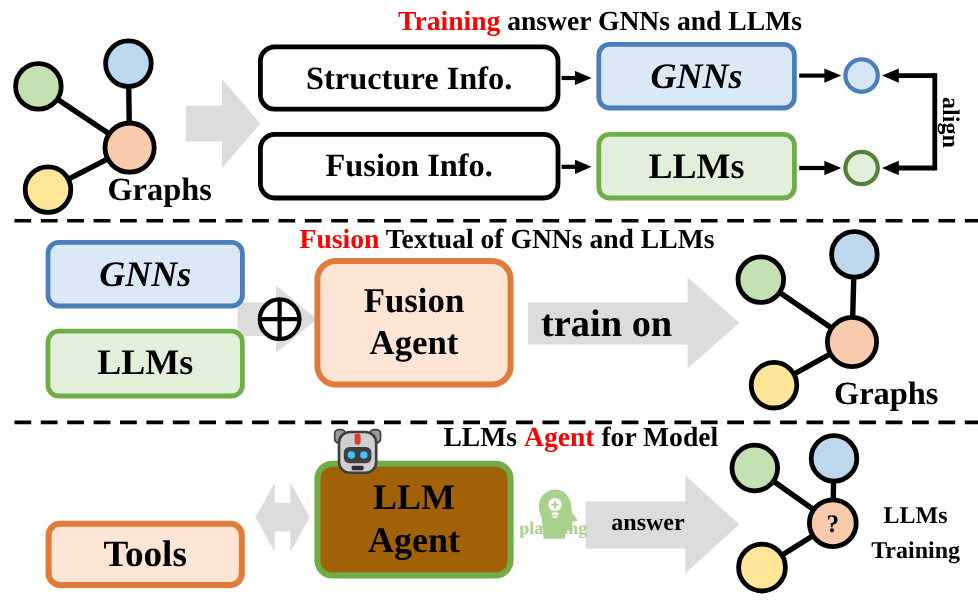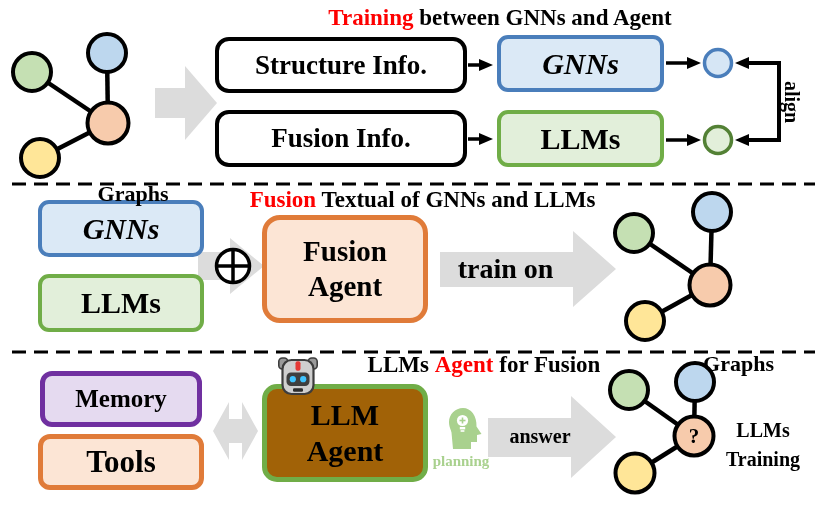--- a/index.html
+++ b/index.html
@@ -14,21 +14,21 @@
   }
   .box .lines{line-height:1.2;}
   .blackbox{border:4px solid #000;border-radius:14px;font-size:27px;}
   .bluebox{border:4px solid #4a7ebb;background:#dbe9f6;border-radius:11px;font-size:30px;font-style:italic;}
   .greenbox{border:4px solid #70ad47;background:#e2efda;border-radius:11px;font-size:30px;}
   .orangebox{border:5px solid #e07b39;background:#fce5d5;border-radius:18px;font-size:29px;}
   .purplebox{border:5px solid #7030a0;background:#e5daf0;border-radius:12px;font-size:25px;}
   .txt{position:absolute;z-index:4;display:flex;align-items:center;justify-content:center;text-align:center;}
   .title{font-size:23px;white-space:pre;}
   .red{color:#fe0000;}
-  .graphlabel{font-size:22px;margin-top:36px;}
+  .graphlabel{font-size:27px;}
   .icon{position:absolute;z-index:3;}
   .planning-label{color:#a9d18e;font-size:15px;}
   .vertical{transform:rotate(90deg);}
 </style>
 </head>
 <body>
 
 <div id="canvas">
 
   <svg id="shapes" width="815" height="505" viewBox="0 0 815 505">
@@ -120,23 +120,20 @@
   <div class="box greenbox" style="left:38px;top:274px;width:166px;height:58px;">
     <span>LLMs</span>
   </div>
   <div class="box orangebox" style="left:262px;top:215px;width:166px;height:108px;">
     <div class="lines">
       <div>Fusion</div>
       <div>Agent</div>
     </div>
   </div>
 
-  <div class="box purplebox" style="left:40px;top:371px;width:162px;height:56px;">
-    <span>Memory</span>
-  </div>
   <div class="box orangebox" style="left:38px;top:434px;width:166px;height:56px;border-radius:12px;font-size:31px;">
     <span>Tools</span>
   </div>
   <div class="box greenbox" style="left:262px;top:384px;width:166px;height:98px;border-width:5px;border-radius:15px;background:#a16207;">
     <div class="lines">
       <div>LLM</div>
       <div>Agent</div>
     </div>
   </div>
 
@@ -154,40 +151,40 @@
   <svg class="icon" style="left:447px;top:407px;" width="36" height="44" viewBox="0 0 36 44">
     <path d="M16,1 C8,1 2,7.5 2,15 c0,5 2,7.5 2.5,10.5 L6,42 L24,42 L24,35 L30,35 L30,28 L34.5,27 L29.5,19.5 C30,9 24,1 16,1 z" fill="#a9d18e"></path>
     <circle cx="15.5" cy="13.5" r="5.6" fill="#ffffff"></circle>
     <line x1="15.5" y1="10.5" x2="15.5" y2="16.5" stroke="#a9d18e" stroke-width="1.6"></line>
     <line x1="12.5" y1="13.5" x2="18.5" y2="13.5" stroke="#a9d18e" stroke-width="1.6"></line>
     <rect x="12.8" y="20" width="5.4" height="2.4" fill="#ffffff"></rect>
     <rect x="13.6" y="23.2" width="3.8" height="1.6" fill="#ffffff"></rect>
   </svg>
 
   <div class="txt title" style="left:250px;top:4px;width:500px;height:28px;">
-    <span class="red">Training</span><span> between GNNs and Agent</span>
+    <span class="red">Training</span><span> answer GNNs and LLMs</span>
   </div>
 
   <div class="txt graphlabel" style="left:83px;top:143px;width:100px;height:30px;">Graphs</div>
 
   <div class="txt vertical" style="left:762px;top:91px;width:60px;height:22px;font-size:20px;">align</div>
 
   <div class="txt title" style="left:160px;top:186px;width:525px;height:28px;">
     <span class="red">Fusion</span><span> Textual of GNNs and LLMs</span>
   </div>
 
-  <div class="txt" style="left:438px;top:250px;width:135px;height:38px;font-size:28px;">train on</div>
+  <div class="txt" style="left:438px;top:250px;width:135px;height:38px;font-size:32px;">train on</div>
 
   <div class="txt graphlabel" style="left:686px;top:313px;width:105px;height:30px;">Graphs</div>
 
   <div class="txt title" style="left:284px;top:351px;width:400px;height:28px;">
-    <span>LLMs </span><span class="red">Agent</span><span> for Fusion</span>
+    <span>LLMs </span><span class="red">Agent</span><span> for Model</span>
   </div>
 
-  <div class="txt planning-label" style="left:420px;top:452px;width:82px;height:18px;">planning</div>
+  <div class="txt planning-label" style="left:420px;top:432px;width:82px;height:18px;">planning</div>
 
   <div class="txt" style="left:484px;top:417px;width:112px;height:38px;font-size:20px;">answer</div>
 
   <div class="txt" style="left:684px;top:423px;width:20px;height:26px;font-size:21px;z-index:4;">?</div>
 
   <div class="txt" style="left:713px;top:417px;width:100px;height:56px;font-size:20px;line-height:1.45;">
     <div class="lines">
       <div>LLMs</div>
       <div>Training</div>
     </div>

